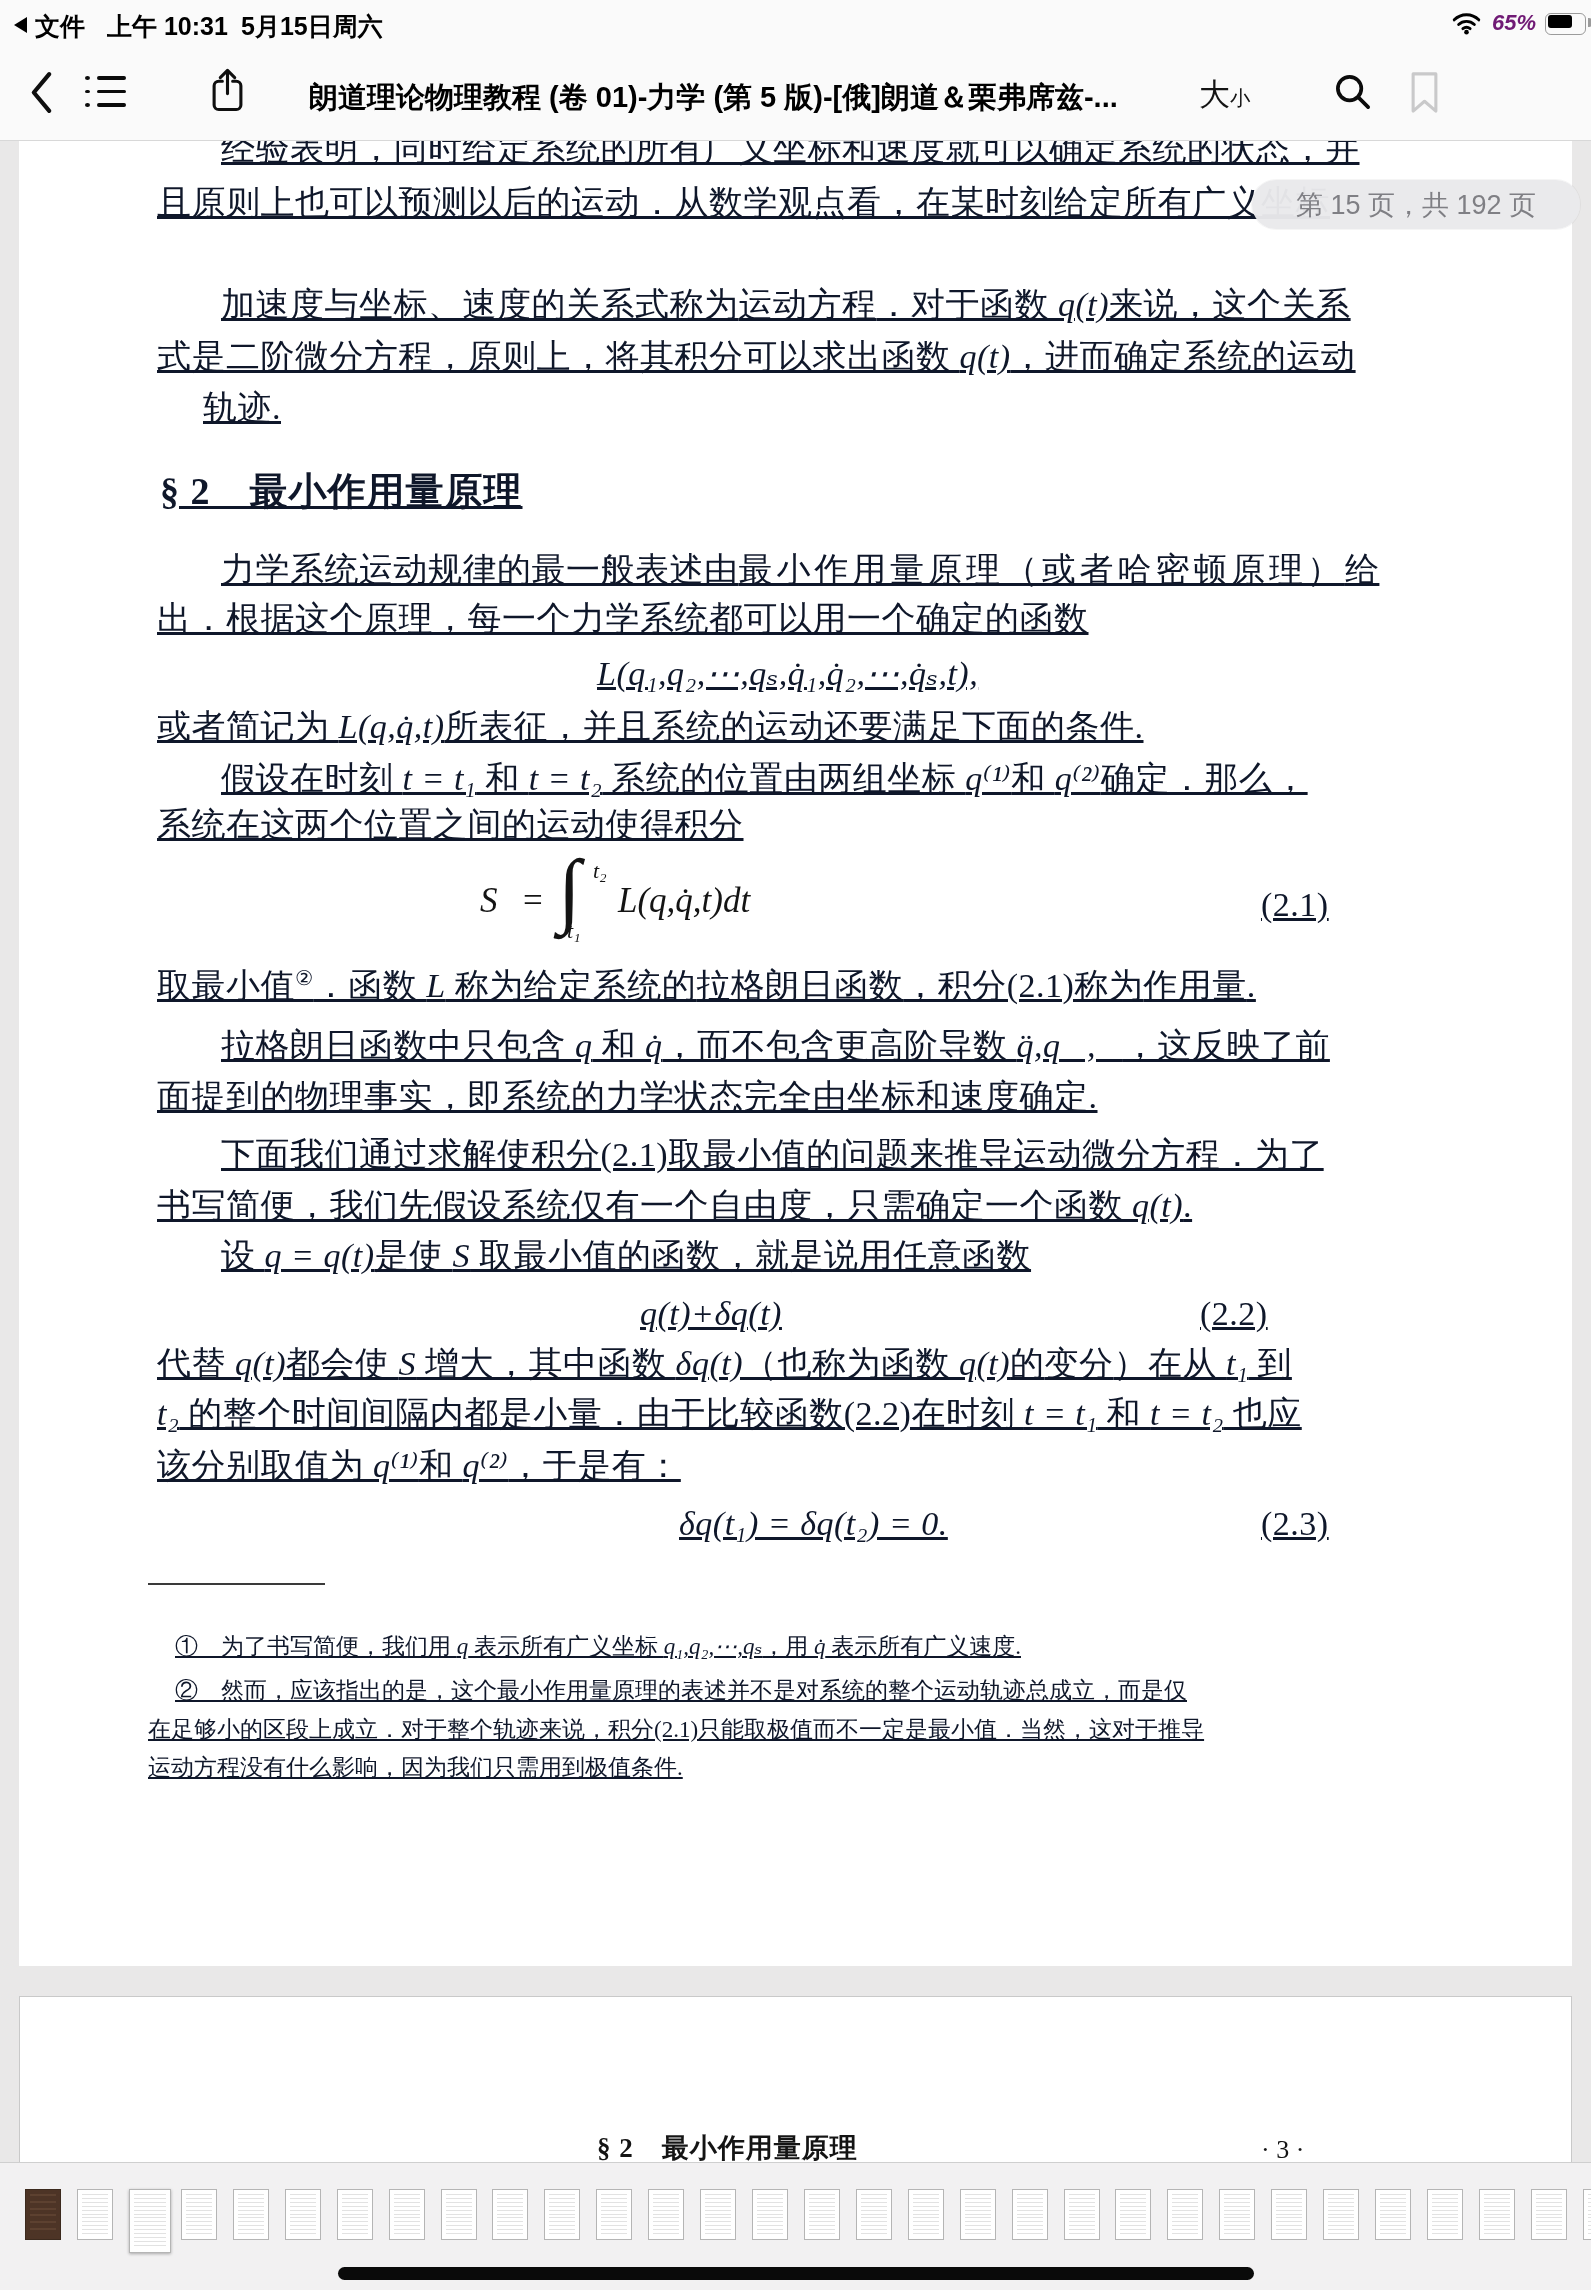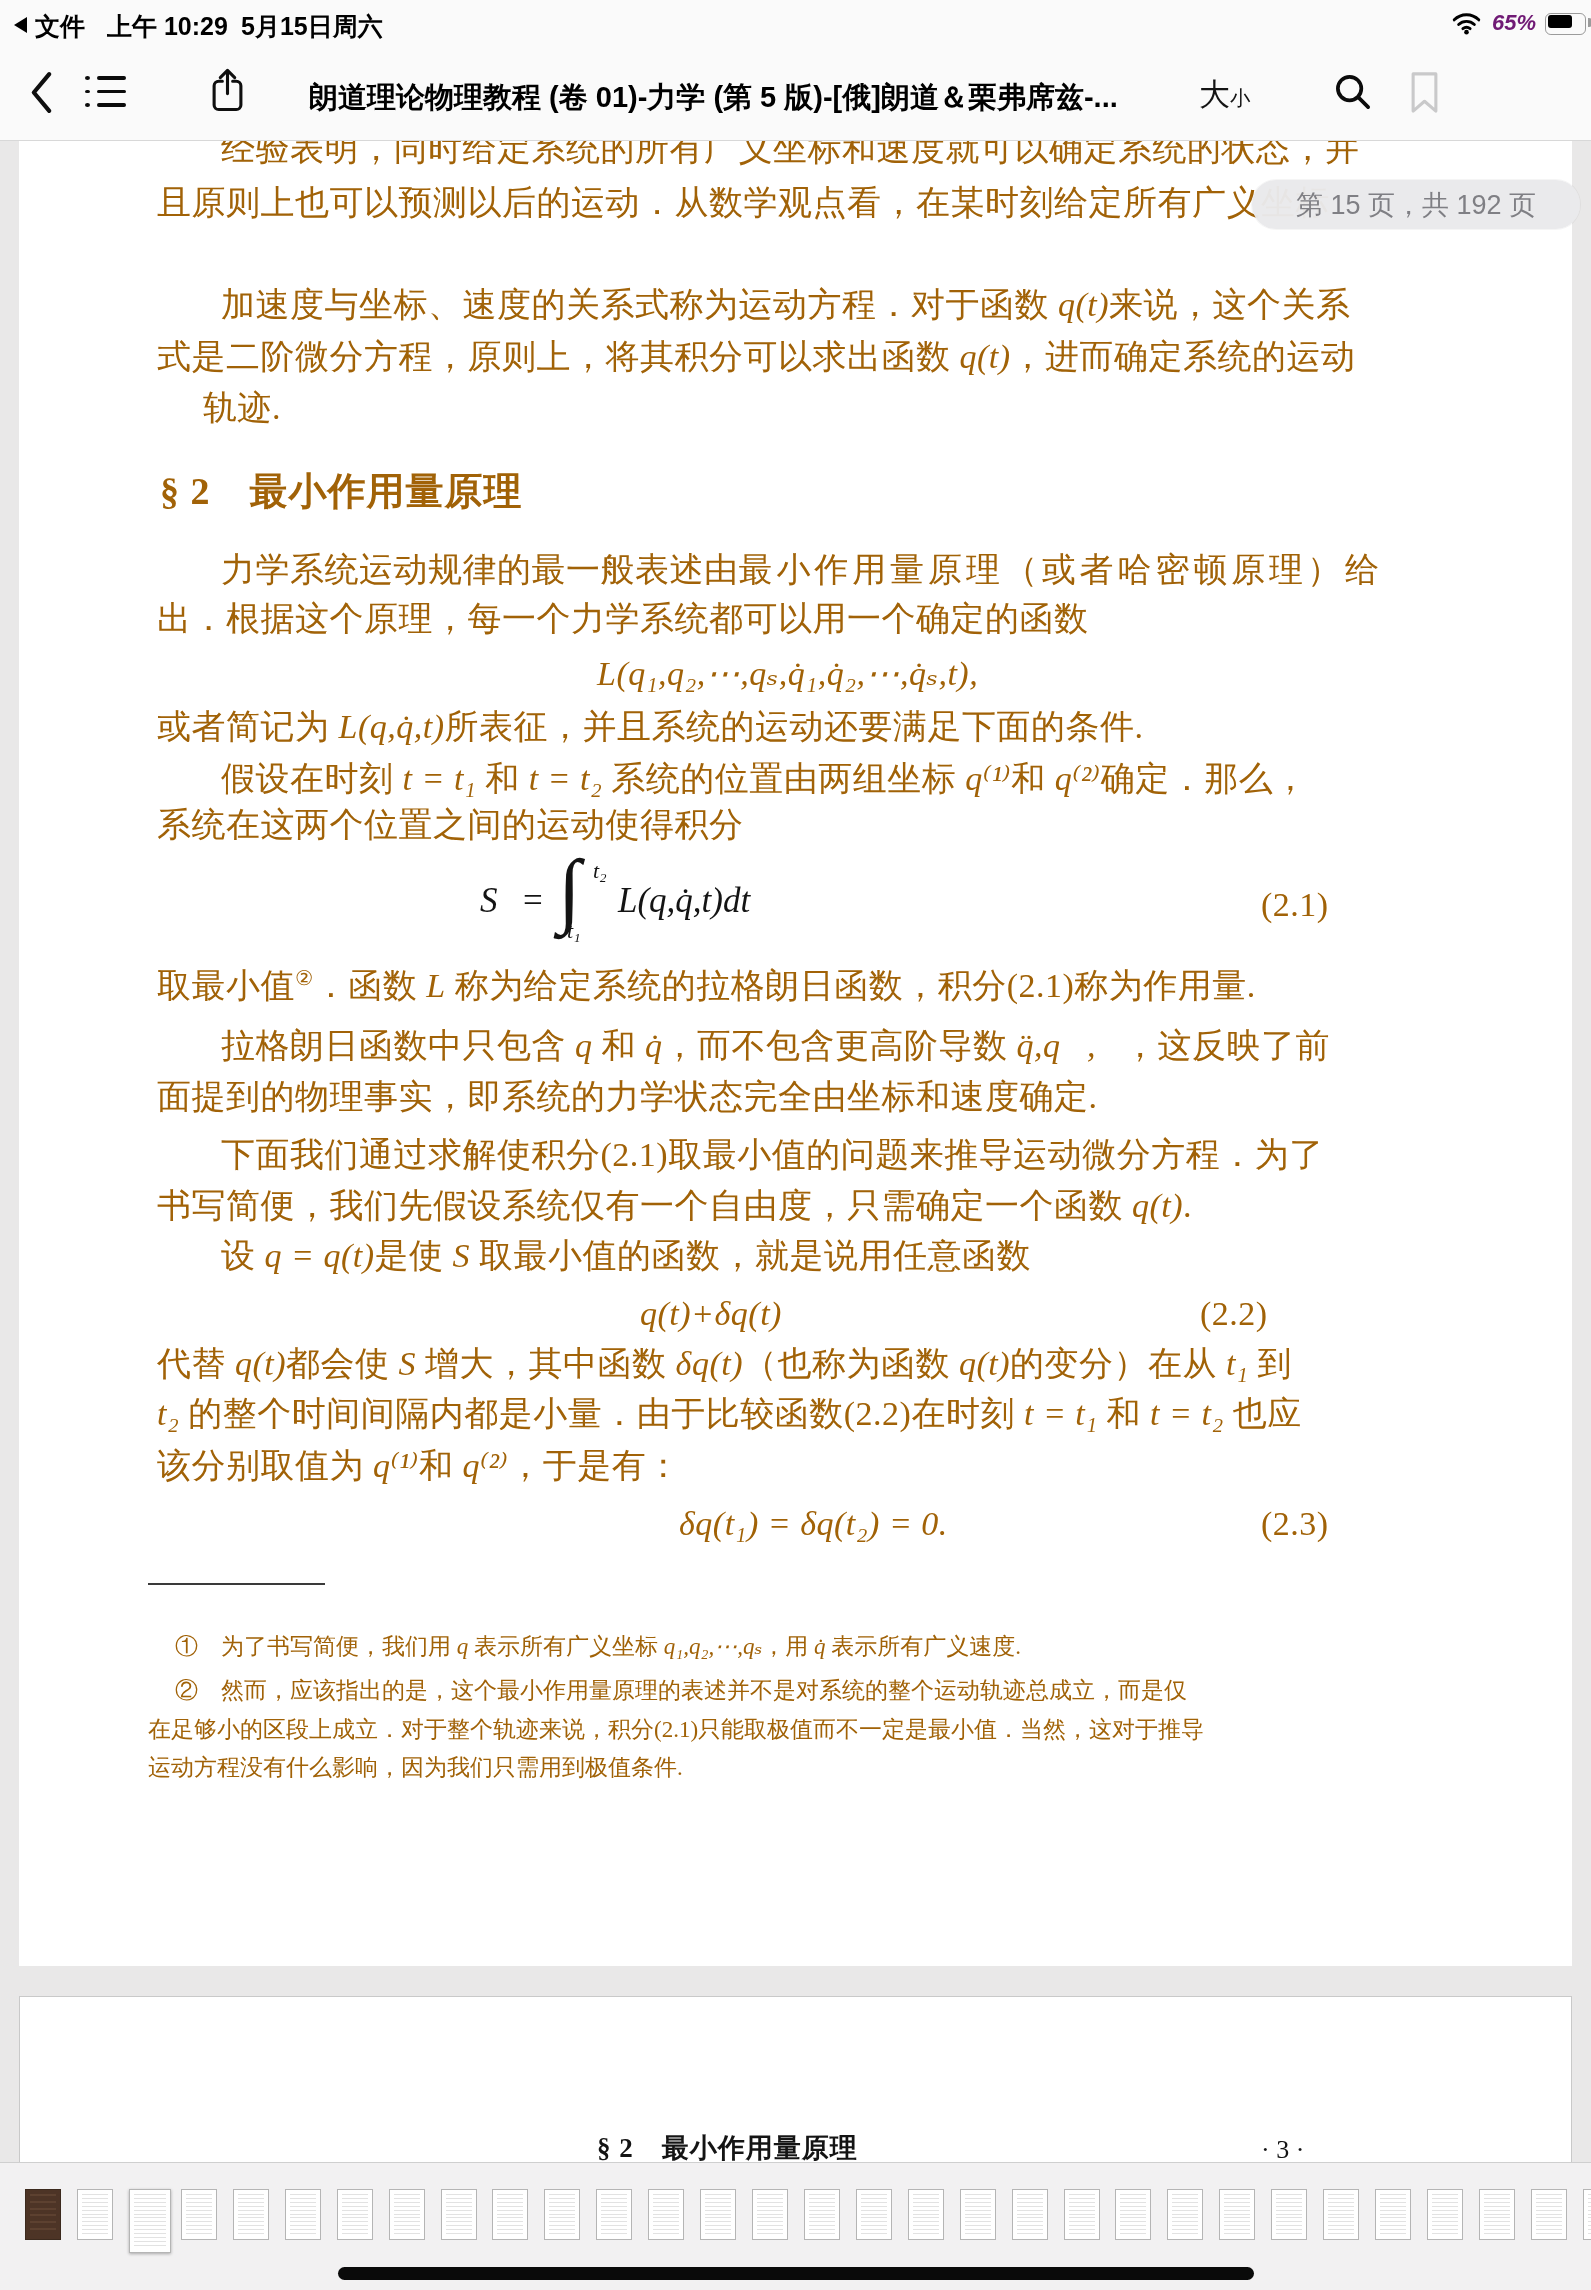--- a/index.html
+++ b/index.html
@@ -28,21 +28,21 @@
   
   #pill{position:absolute;left:1252px;top:180px;width:328px;height:49px;border-radius:24px;
     background:rgba(233,233,235,.97);box-shadow:0 0 0 1px rgba(0,0,0,.04);z-index:30;
     display:flex;align-items:center;justify-content:center;font-size:27px;color:#7f7f84;}
   
   #page1{position:absolute;left:19.4px;top:47px;width:1553px;height:1919px;background:#fff;z-index:1;}
   #page2{position:absolute;left:19.4px;top:1996px;width:1551px;height:165px;background:#fff;
     border:1px solid #c9c9c9;z-index:1;}
   #doc{position:absolute;left:0;top:0;width:1591px;height:2290px;z-index:2;pointer-events:none;}
   .line{position:absolute;white-space:pre;font-family:"Liberation Serif","DejaVu Serif",serif;
-    font-size:34px;letter-spacing:0.5px;color:#a16207;line-height:1;}
+    font-size:34px;letter-spacing:0.5px;color:#0f172a;line-height:1;text-decoration:underline;}
   .line .m{font-style:italic;}
   .line .sup{font-size:20.4px;vertical-align:11.6px;}
   .line .kai{font-weight:300;}
   .line .sp{letter-spacing:3.9px;}
   .line.h{font-size:38px;font-weight:700;letter-spacing:1px;}
   .line.fn{font-size:23px;letter-spacing:0;}
   #fnrule{position:absolute;left:148px;top:1583px;width:177px;height:1.9px;background:#3a3a3a;z-index:2;}
   
   #eq21{position:absolute;left:480px;top:860px;width:446px;height:97px;z-index:2;
     font-family:"Liberation Serif","DejaVu Serif",serif;}
@@ -71,21 +71,21 @@
     background:#0a0a0a;z-index:5;cursor:pointer;}
 </style>
 </head>
 <body>
 
 <div id="screen">
 
   <div id="chrome">
     <div id="back-tri"></div>
     <span class="sb-item" style="left:35px">文件</span>
-    <span class="sb-item" style="left:107px">上午 10:29</span>
+    <span class="sb-item" style="left:107px">上午 10:31</span>
     <span class="sb-item" style="left:241px">5月15日周六</span>
     <svg id="wifi" width="29" height="23" viewBox="0 0 30 24">
       <path d="M2.2 8.2 A18 18 0 0 1 27.8 8.2" fill="none" stroke="#000" stroke-width="3" stroke-linecap="round"></path>
       <path d="M6.8 13 A12 12 0 0 1 23.2 13" fill="none" stroke="#000" stroke-width="3" stroke-linecap="round"></path>
       <path d="M11.2 17.4 A6.2 6.2 0 0 1 18.8 17.4" fill="none" stroke="#000" stroke-width="3" stroke-linecap="round"></path>
       <circle cx="15" cy="21" r="2.4" fill="#000"></circle>
     </svg>
     <span class="sb-right" style="left:1492px">65%</span>
     <div id="batt">
         <div id="batt-fill"></div>

